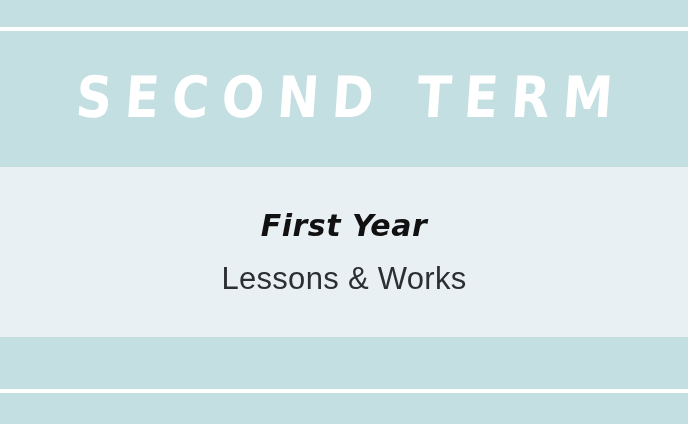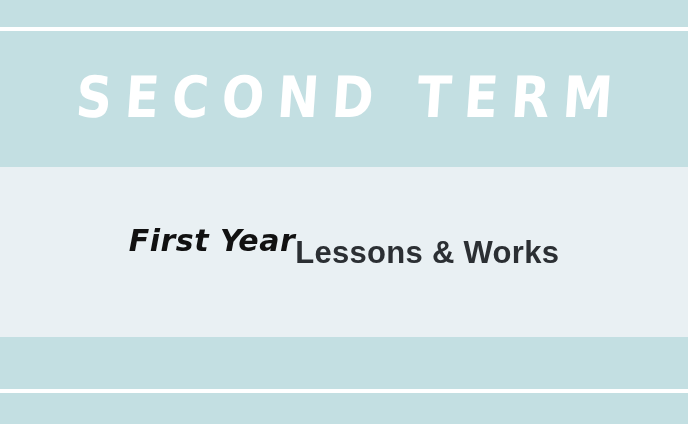--- a/index.html
+++ b/index.html
@@ -90,40 +90,40 @@
   }
 
   
   .middle-wrap {
     position: absolute;
     left: 0;
     top: 167px;
     width: 688px;
     height: 170px;
     display: flex;
-    flex-direction: row;
+    flex-direction: column;
     align-items: center;
     justify-content: center;
   }
   .heading {
     color: #111111;
     font-family: "DejaVu Sans", sans-serif;
     font-size: 30px;
     font-weight: 700;
     font-style: italic;
     letter-spacing: 0.5px;
     line-height: 1;
     white-space: nowrap;
     margin: 0 0 22px 0;
   }
   .subheading {
     color: #2b2f33;
     font-family: "Liberation Sans", sans-serif;
     font-size: 31px;
-    font-weight: 700;
+    font-weight: 400;
     letter-spacing: 0.3px;
     line-height: 1;
     white-space: nowrap;
     margin: 0;
   }
 </style>
 </head>
 <body>
 
 <div class="poster">

